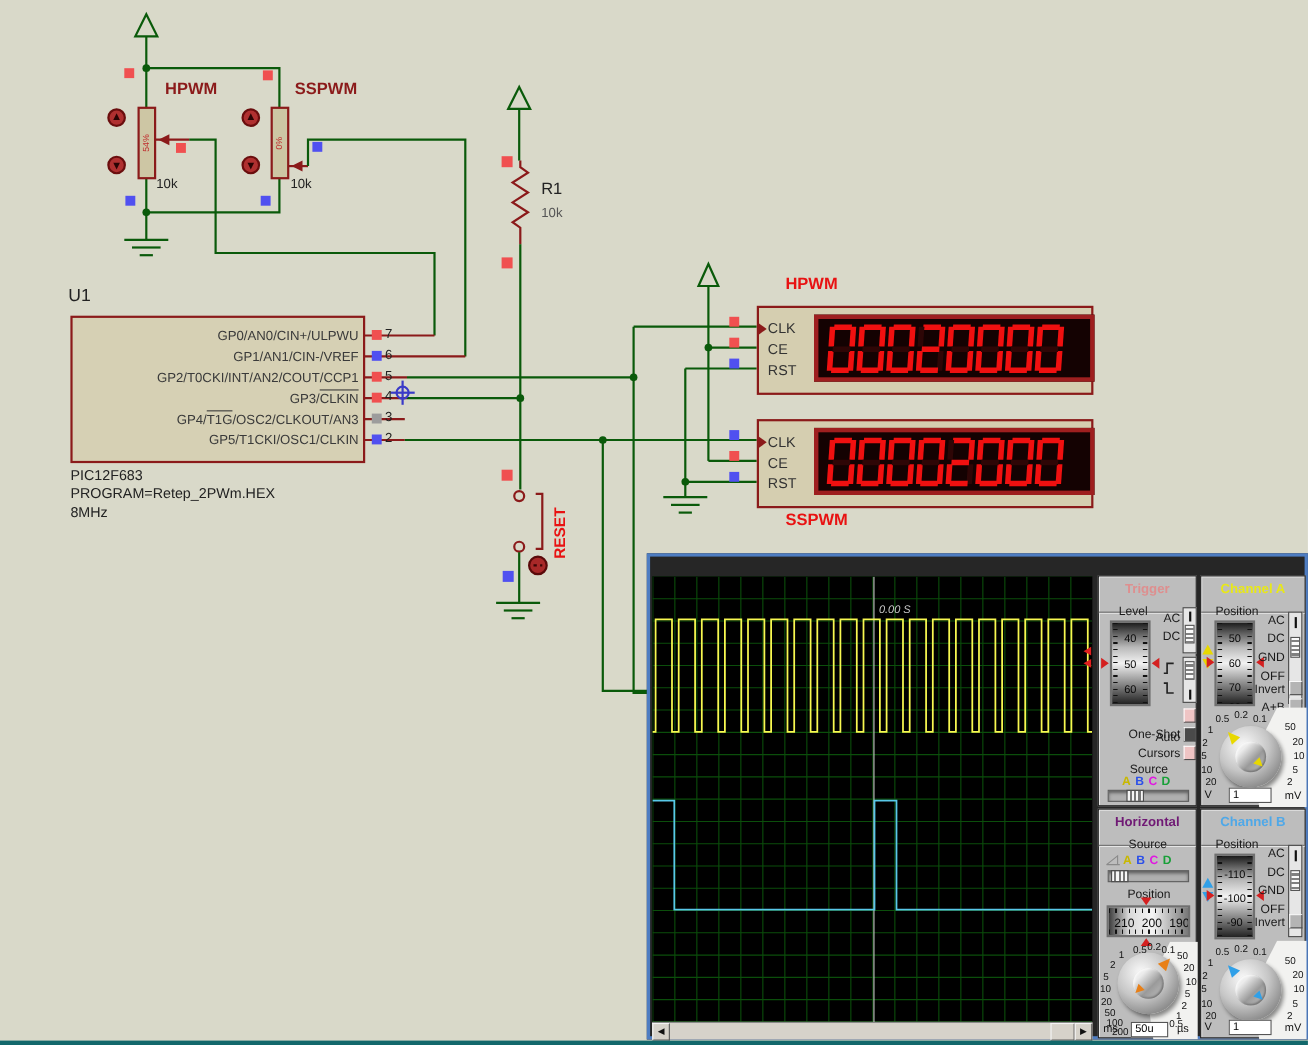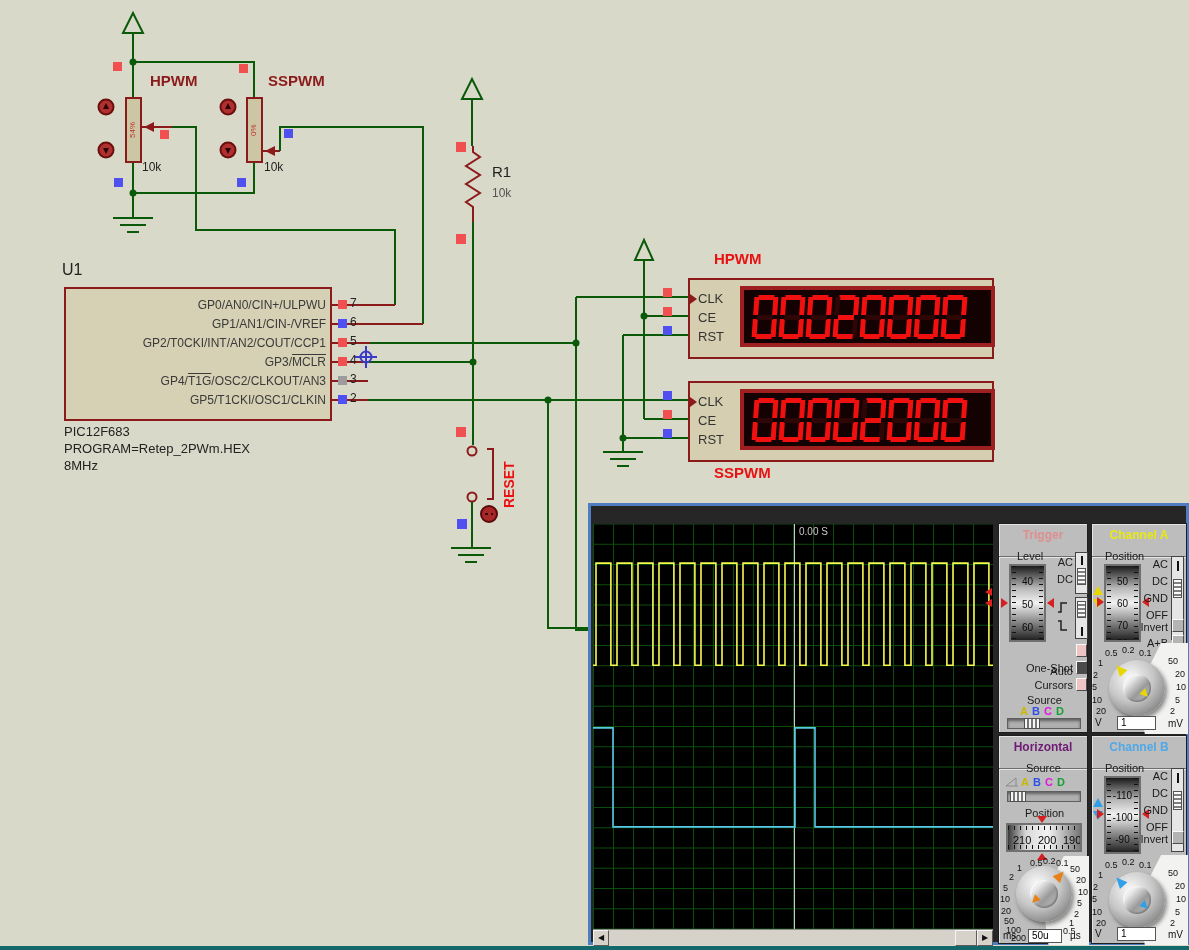--- a/index.html
+++ b/index.html
@@ -277,21 +277,21 @@
   <div class="lbl vert-red" style="left:501px;top:508px;">RESET</div>
 
   <div class="lbl" style="left:62px;top:261px;font-size:16px;color:#222;">U1</div>
   <div class="lbl part-lbl" style="left:64px;top:424px;">PIC12F683</div>
   <div class="lbl part-lbl" style="left:64px;top:441px;">PROGRAM=Retep_2PWm.HEX</div>
   <div class="lbl part-lbl" style="left:64px;top:458px;">8MHz</div>
 
   <div class="lbl pin-lbl" style="left:70px;top:298px;"><span>GP0/AN0/CIN+/ULPWU</span><span class="ov"></span><span></span></div>
   <div class="lbl pin-lbl" style="left:70px;top:317px;"><span>GP1/AN1/CIN-/VREF</span><span class="ov"></span><span></span></div>
   <div class="lbl pin-lbl" style="left:70px;top:336px;"><span>GP2/T0CKI/INT/AN2/COUT/CCP1</span><span class="ov"></span><span></span></div>
-  <div class="lbl pin-lbl" style="left:70px;top:355px;"><span>GP3/</span><span class="ov">MCLR</span><span></span></div>
+  <div class="lbl pin-lbl" style="left:70px;top:355px;"><span>GP3/</span><span class="ov">CLKIN</span><span></span></div>
   <div class="lbl pin-lbl" style="left:70px;top:374px;"><span>GP4/</span><span class="ov">T1G</span><span>/OSC2/CLKOUT/AN3</span></div>
   <div class="lbl pin-lbl" style="left:70px;top:393px;"><span>GP5/T1CKI/OSC1/CLKIN</span><span class="ov"></span><span></span></div>
   <div class="lbl pin-num" style="left:350px;top:296px;">7</div>
   <div class="lbl pin-num" style="left:350px;top:315px;">6</div>
   <div class="lbl pin-num" style="left:350px;top:334px;">5</div>
   <div class="lbl pin-num" style="left:350px;top:353px;">4</div>
   <div class="lbl pin-num" style="left:350px;top:372px;">3</div>
   <div class="lbl pin-num" style="left:350px;top:391px;">2</div>
 
   <div class="lbl ref-red" style="left:714px;top:250px;">HPWM</div>
@@ -503,21 +503,21 @@
         <line x1="0" y1="344.25" x2="400" y2="344.25" stroke="#0B4E0B"></line>
         <line x1="0" y1="364.50" x2="400" y2="364.50" stroke="#0B4E0B"></line>
         <line x1="0" y1="384.75" x2="400" y2="384.75" stroke="#0B4E0B"></line>
         <line x1="0" y1="405.00" x2="400" y2="405.00" stroke="#0B4E0B"></line>
         <line x1="201.5" y1="0" x2="201.5" y2="405" stroke="#C8C8C8"></line>
         <polyline points="0,141.3 3.0,141.3 3.0,39.1 17.9,39.1 17.9,141.3 24.0,141.3 24.0,39.1 38.9,39.1 38.9,141.3 45.0,141.3 45.0,39.1 59.9,39.1 59.9,141.3 66.0,141.3 66.0,39.1 80.9,39.1 80.9,141.3 87.0,141.3 87.0,39.1 101.9,39.1 101.9,141.3 108.0,141.3 108.0,39.1 122.9,39.1 122.9,141.3 129.0,141.3 129.0,39.1 143.9,39.1 143.9,141.3 150.0,141.3 150.0,39.1 164.9,39.1 164.9,141.3 171.0,141.3 171.0,39.1 185.9,39.1 185.9,141.3 192.0,141.3 192.0,39.1 206.9,39.1 206.9,141.3 213.0,141.3 213.0,39.1 227.9,39.1 227.9,141.3 234.0,141.3 234.0,39.1 248.9,39.1 248.9,141.3 255.0,141.3 255.0,39.1 269.9,39.1 269.9,141.3 276.0,141.3 276.0,39.1 290.9,39.1 290.9,141.3 297.0,141.3 297.0,39.1 311.9,39.1 311.9,141.3 318.0,141.3 318.0,39.1 332.9,39.1 332.9,141.3 339.0,141.3 339.0,39.1 353.9,39.1 353.9,141.3 360.0,141.3 360.0,39.1 374.9,39.1 374.9,141.3 381.0,141.3 381.0,39.1 395.9,39.1 395.9,141.3 400.0,141.3" fill="none" stroke="#F8F850" stroke-width="1.6"></polyline>
         <polyline points="0,203.9 20.0,203.9 20.0,302.9 202.0,302.9 202.0,203.9 222.0,203.9 222.0,302.9 400.0,302.9" fill="none" stroke="#58C8E8" stroke-width="1.6"></polyline>
         <polygon points="399,64 399,72 392,68" fill="#E02020"></polygon>
         <polygon points="399,75 399,83 392,79" fill="#E02020"></polygon>
       </svg></div>
-  <div class="lbl cursor-lbl" style="left:799px;top:526px;">0.00 S</div>
+  <div class="lbl cursor-lbl" style="left:799px;top:549px;font-style:italic;">0.00 S</div>
 
   <div class="scrollbar">
     <div class="sbbtn" style="left:0;">◀</div>
     <div class="sbthumb"></div>
     <div class="sbbtn" style="right:0;">▶</div>
   </div>
 
   <div class="panel" style="left:998px;top:523px;width:90px;height:210px;">
     <div class="phead t-trigger">Trigger</div>
     <div class="plabel" style="left:18px;top:26px;">Level</div>

